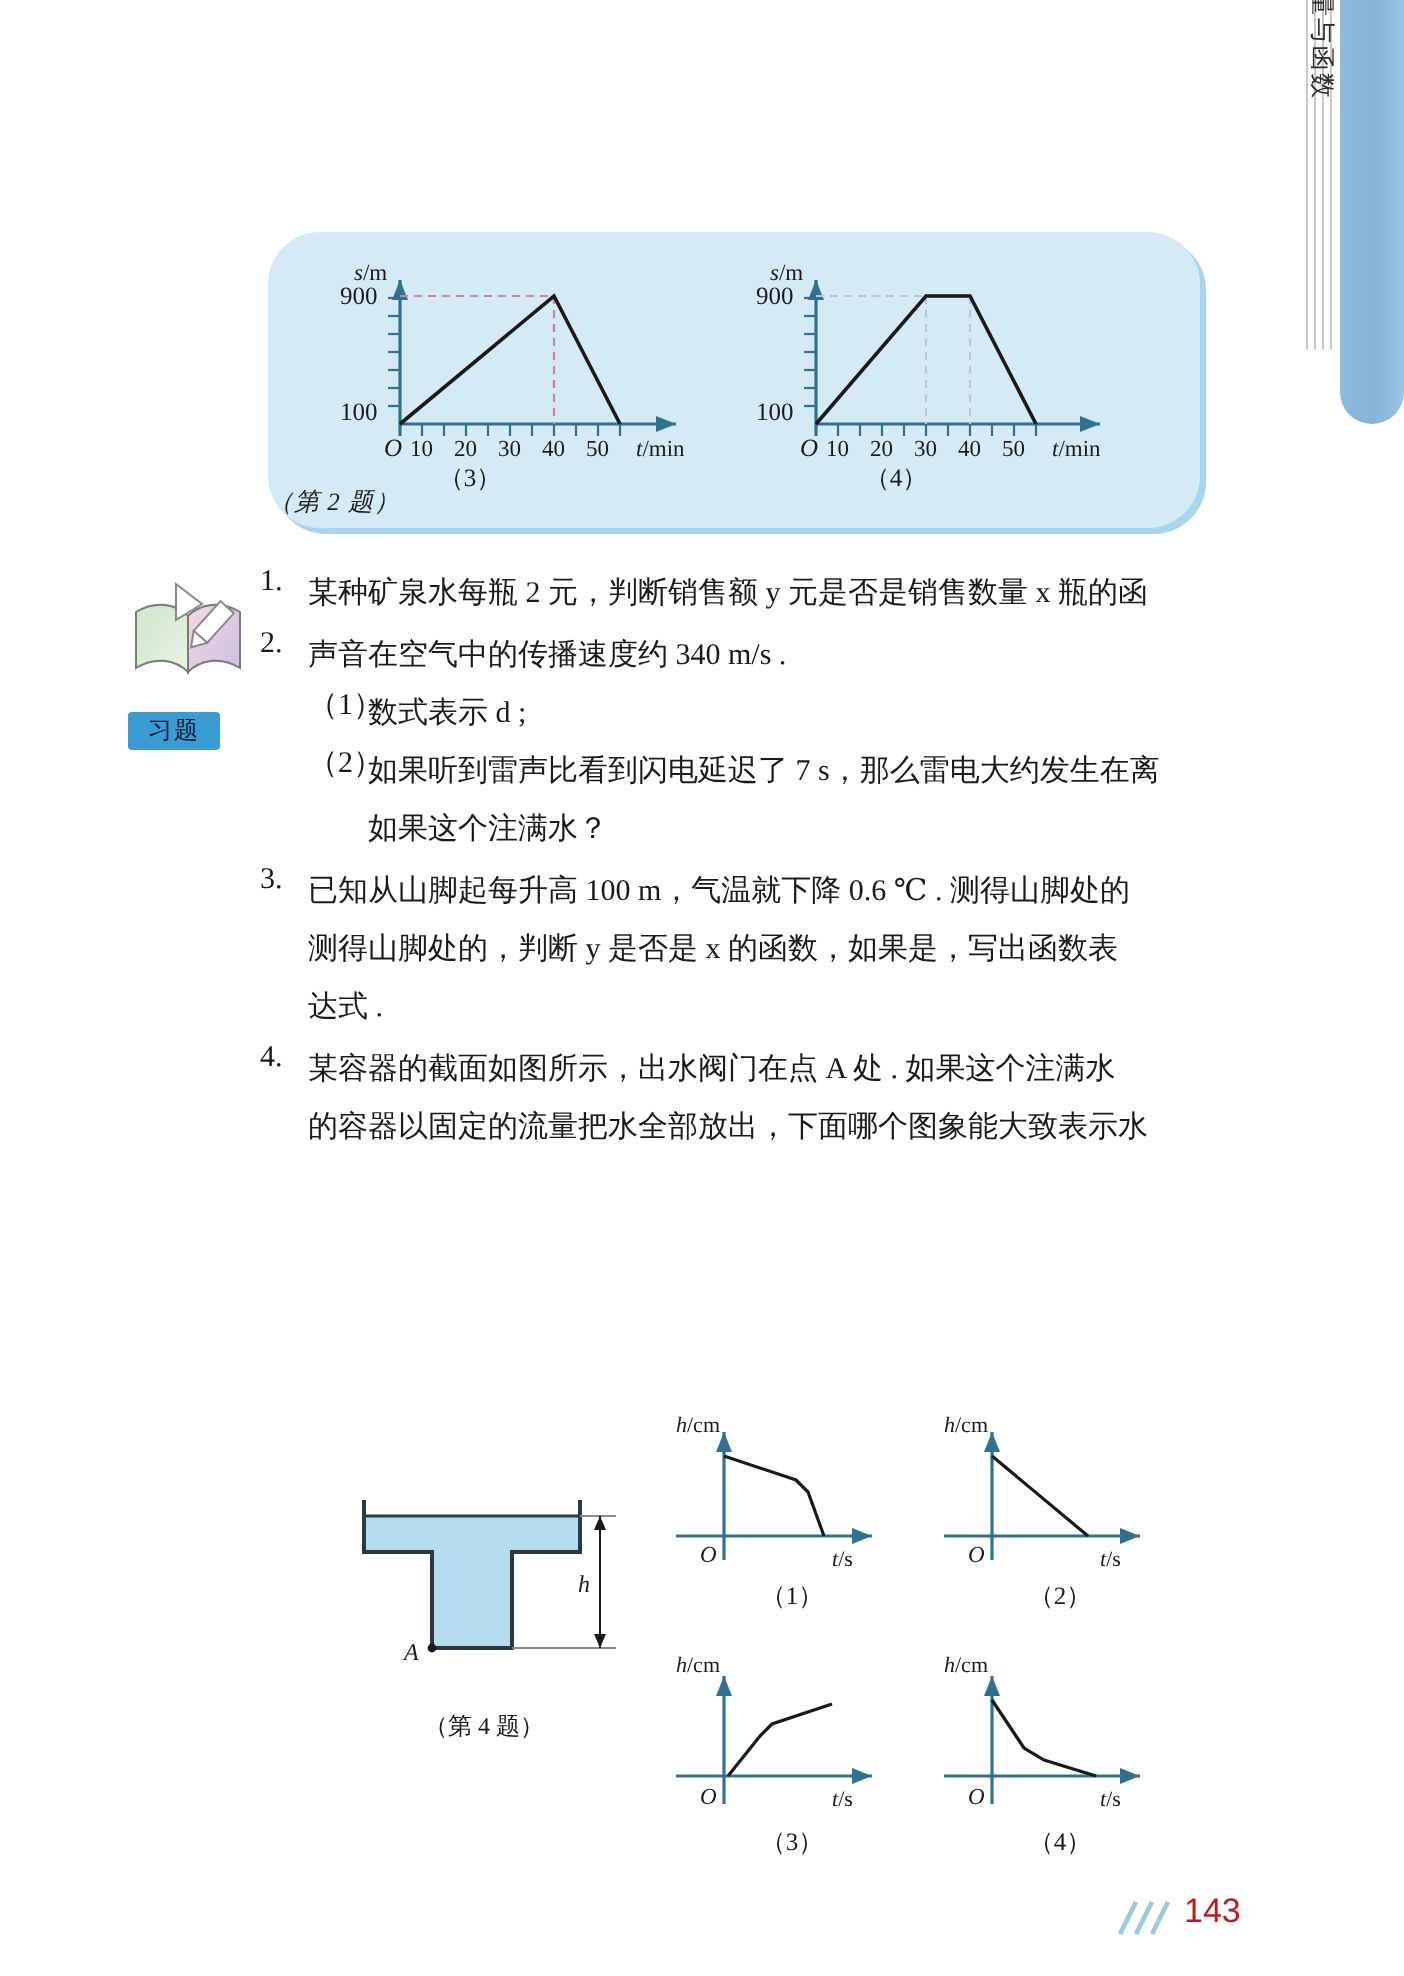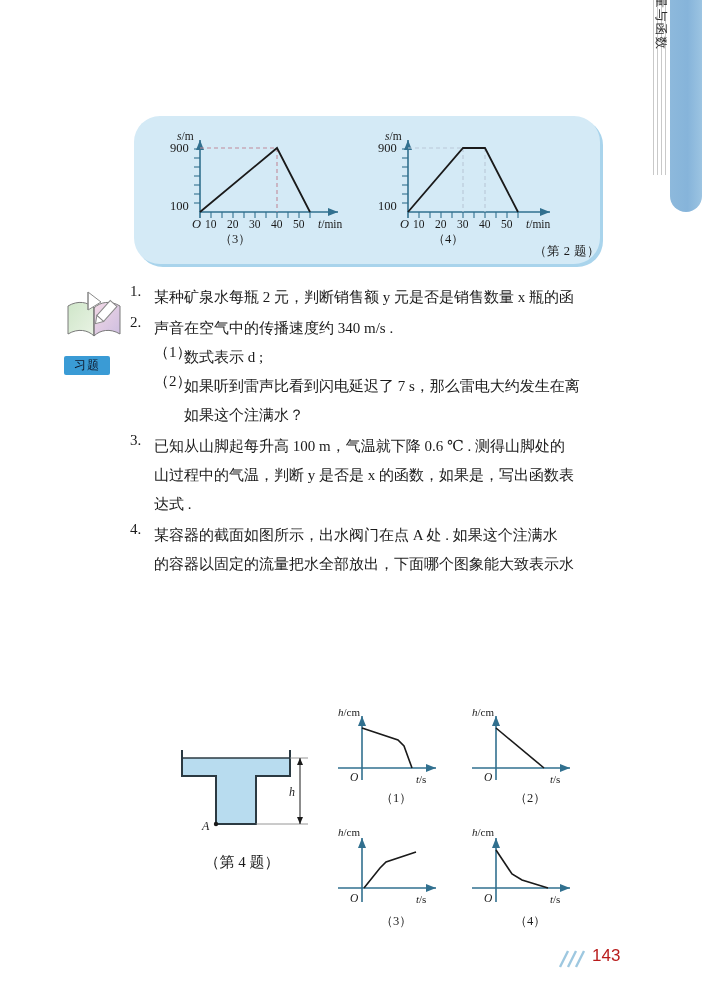--- a/index.html
+++ b/index.html
@@ -56,23 +56,24 @@
     position: absolute;
     left: 134px; top: 116px;
     width: 466px; height: 148px;
     background: #d4eaf6;
     border-radius: 26px;
     box-shadow: 3px 3px 0 0 #a9d4ec;
   }
   #fig-panel .cap-main {
     position: absolute;
     left: 0; right: 0; bottom: 4px;
-    text-align: right;
+    text-align: left;
     font-size: 12.5px;
     letter-spacing: 0.5px;
+    font-style: italic;
   }
   .sub-cap {
     position: absolute;
     font-size: 12.5px;
     text-align: center;
     width: 60px;
   }
 
   
   #exercise-icon {
@@ -135,21 +136,21 @@
   
   #vessel-fig {
     position: absolute;
     left: 172px; top: 742px;
     width: 140px; height: 130px;
   }
   #vessel-fig .v-cap {
     position: absolute;
     left: 0; right: 0; bottom: 0;
     text-align: center;
-    font-size: 15px;
+    font-size: 12px;
   }
   .mini-graph {
     position: absolute;
     width: 128px; height: 88px;
   }
   .mini-cap {
     position: absolute;
     width: 128px;
     text-align: center;
     font-size: 12.5px;
@@ -346,21 +347,21 @@
         <div>如果听到雷声比看到闪电延迟了 7 s，那么雷电大约发生在离</div>
         <div>如果这个注满水？</div>
       </div>
     </div>
   </div>
 
   <div class="prob">
     <div class="prob-num">3.</div>
     <div class="prob-body">
       <div>已知从山脚起每升高 100 m，气温就下降 0.6 ℃ .  测得山脚处的</div>
-      <div>山过程中的气温，判断 y 是否是 x 的函数，如果是，写出函数表</div>
+      <div>测得山脚处的，判断 y 是否是 x 的函数，如果是，写出函数表</div>
       <div>达式 .</div>
     </div>
   </div>
 
   <div class="prob">
     <div class="prob-num">4.</div>
     <div class="prob-body">
       <div>某容器的截面如图所示，出水阀门在点 A 处 .  如果这个注满水</div>
       <div>的容器以固定的流量把水全部放出，下面哪个图象能大致表示水</div>
     </div>

